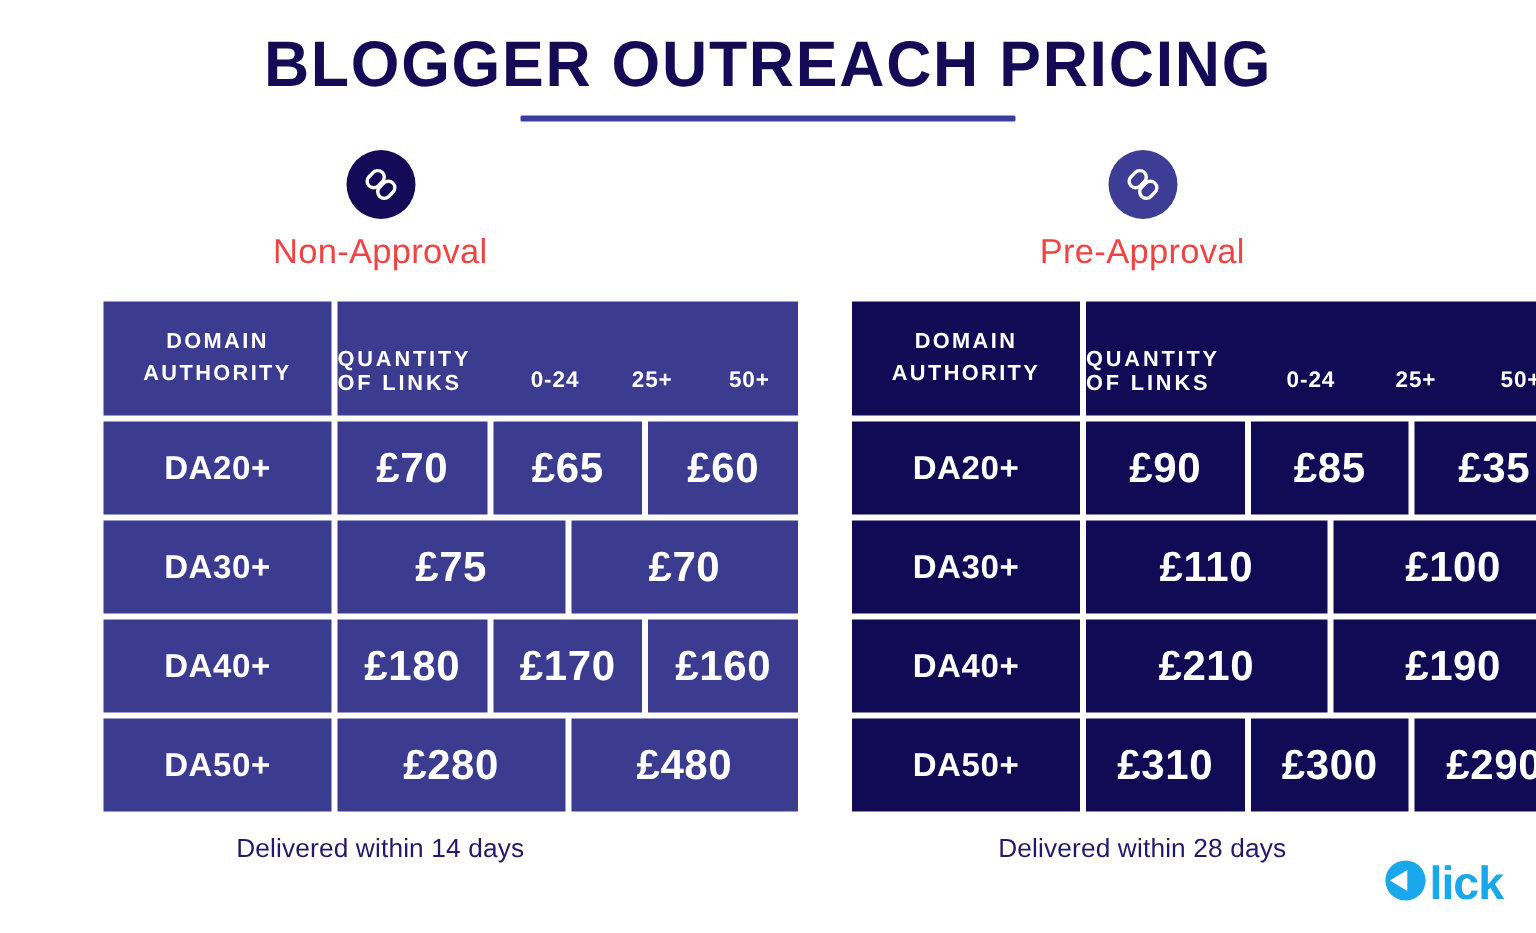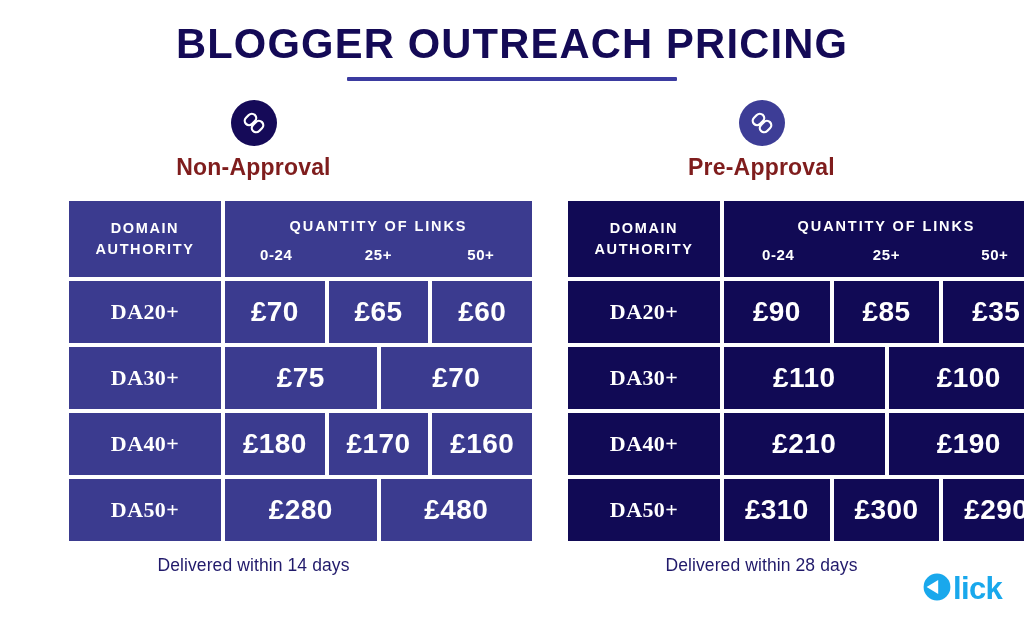--- a/index.html
+++ b/index.html
@@ -64,22 +64,22 @@
     align-items: center;
     justify-content: center;
   }
   .badge-dark  { background: #150a58; }
   .badge-light { background: #3d3d96; }
   .badge svg { display: block; }
 
   .plan-label {
     margin-top: 8px;
     font-size: 23px;
-    font-weight: 700;
-    color: #7f1d1d;
+    font-weight: 400;
+    color: #ef4444;
     letter-spacing: 0.2px;
   }
 
   
   .tbl {
     margin-top: 20px;
     width: 100%;
     display: flex;
     flex-direction: column;
     gap: 4px;
@@ -112,21 +112,21 @@
     text-align: center;
     color: #ffffff;
     font-size: 14.5px;
     font-weight: 700;
     letter-spacing: 1.6px;
     line-height: 21px;
   }
   .thead-qty {
     flex: 1 1 0;
     display: flex;
-    flex-direction: column;
+    flex-direction: row;
     align-items: center;
     justify-content: flex-start;
     padding-top: 17px;
   }
   .qty-title {
     color: #ffffff;
     font-size: 14.5px;
     font-weight: 700;
     letter-spacing: 1.9px;
   }
@@ -142,21 +142,20 @@
     font-size: 15px;
     font-weight: 700;
     letter-spacing: 0.6px;
   }
 
   .brow { height: 62px; }
   .cell-da {
     font-size: 22px;
     font-weight: 700;
     letter-spacing: 0.4px;
-    font-family: Liberation Serif, serif;
   }
   .cell-price {
     font-size: 28px;
     font-weight: 700;
     letter-spacing: 0.4px;
   }
 
   
   .pal-light .thead-da,
   .pal-light .thead-qty,

